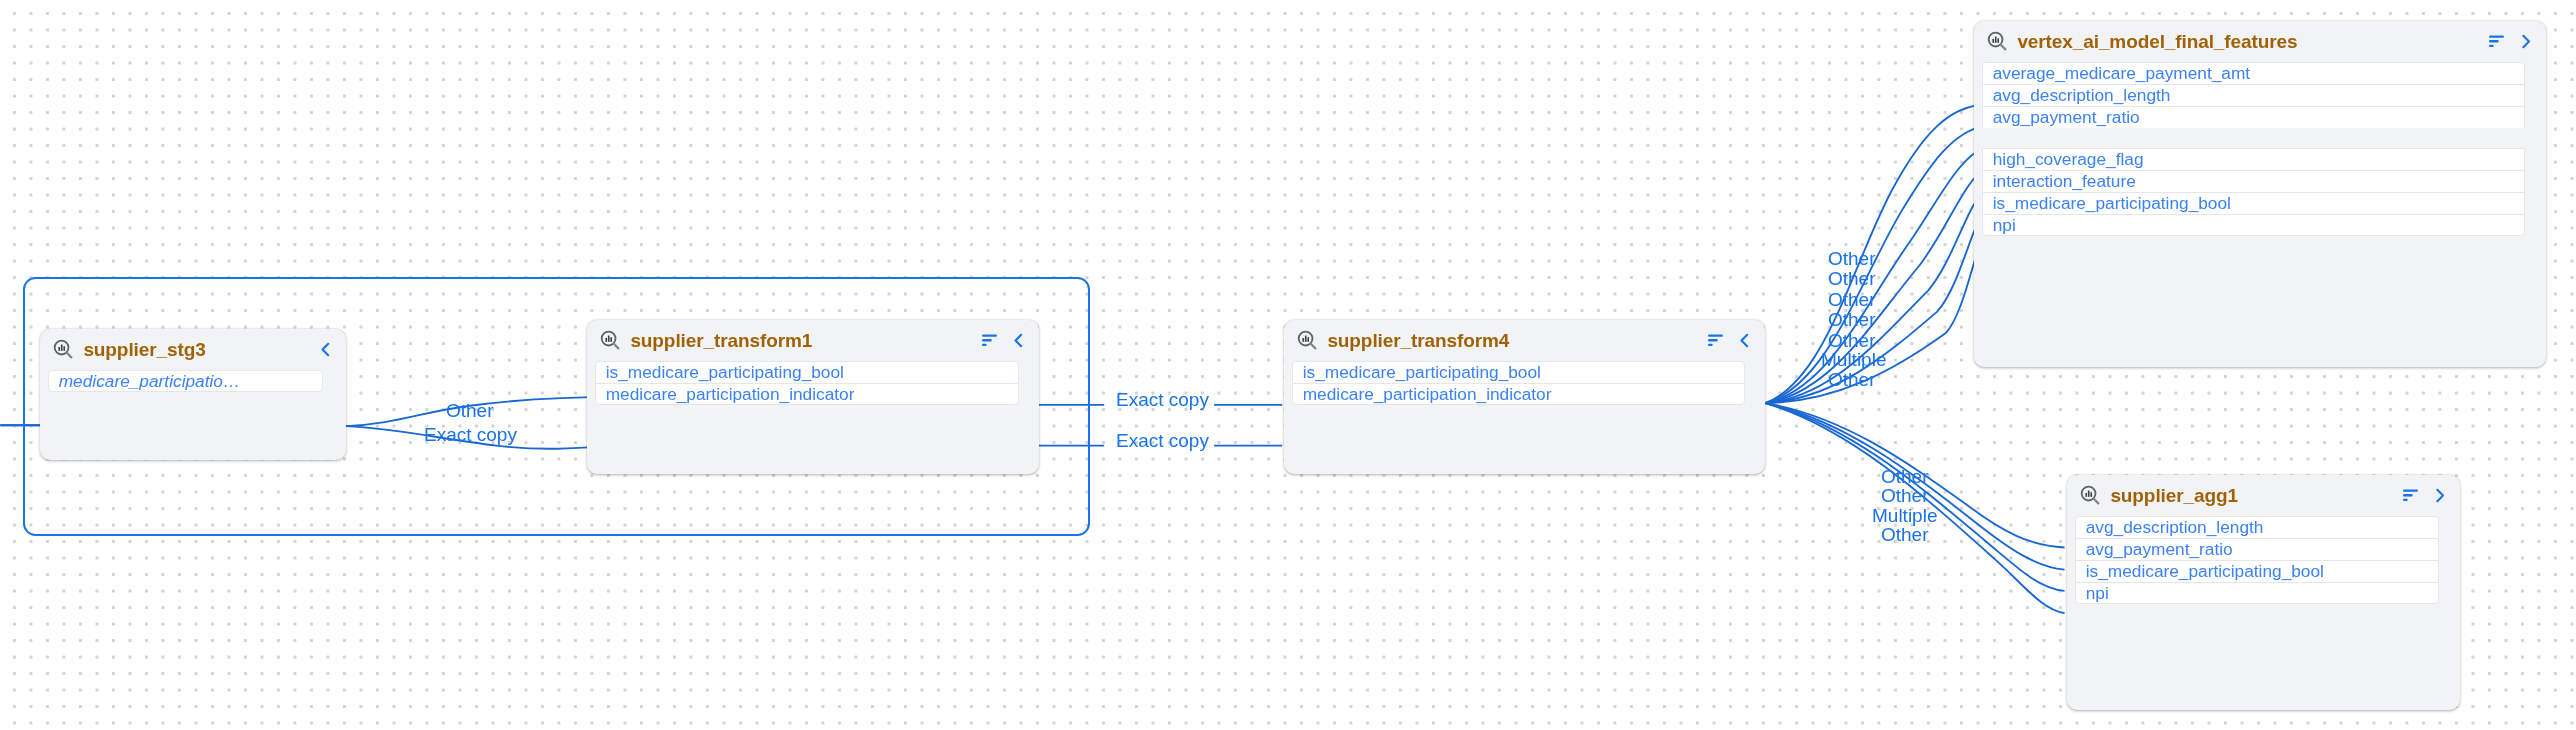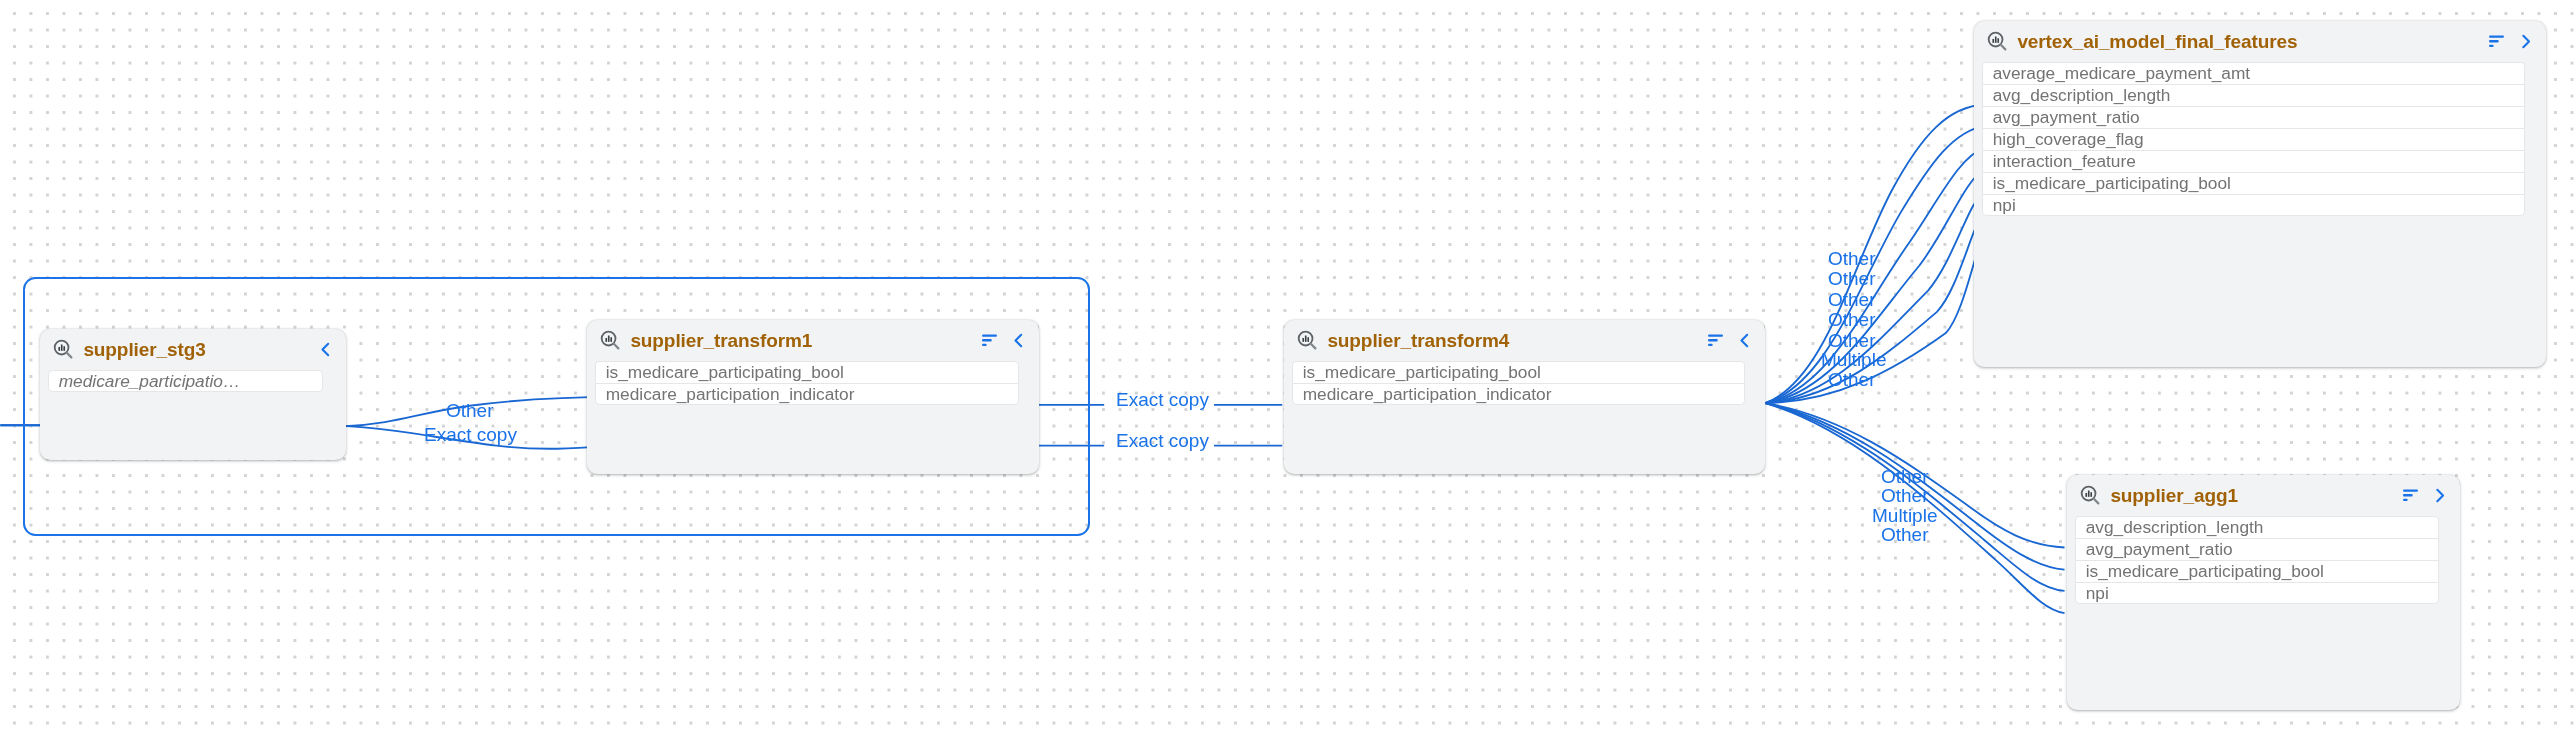--- a/index.html
+++ b/index.html
@@ -85,21 +85,21 @@
   .col-row {
     background: #ffffff;
     border: 0.9px solid #e4e6e8;
     border-bottom: none;
     box-sizing: border-box;
     height: 22px;
     display: flex;
     align-items: center;
     padding: 0 0 0 9.7px;
     font-size: 17.3px;
-    color: #737373;
+    color: #3b82f6;
     white-space: nowrap;
     overflow: hidden;
     text-overflow: ellipsis;
   }
   .col-row:first-child { border-top-left-radius: 4.4px; border-top-right-radius: 4.4px; }
   .col-row:last-child  { border-bottom: 0.9px solid #e4e6e8; border-bottom-left-radius: 4.4px; border-bottom-right-radius: 4.4px; }
   .col-row .col-text {
     overflow: hidden;
     text-overflow: ellipsis;
     white-space: nowrap;
@@ -268,21 +268,21 @@
     <div class="col-list">
       <div class="col-row" style="width:543px;">
         <span class="col-text">average_medicare_payment_amt</span>
       </div>
       <div class="col-row" style="width:543px;">
         <span class="col-text">avg_description_length</span>
       </div>
       <div class="col-row" style="width:543px;">
         <span class="col-text">avg_payment_ratio</span>
       </div>
-      <div class="col-row" style="width:543px;">
+      <div class="col-row" style="width:543px;margin-top:20px;">
         <span class="col-text">high_coverage_flag</span>
       </div>
       <div class="col-row" style="width:543px;">
         <span class="col-text">interaction_feature</span>
       </div>
       <div class="col-row" style="width:543px;">
         <span class="col-text">is_medicare_participating_bool</span>
       </div>
       <div class="col-row" style="width:543px;">
         <span class="col-text">npi</span>

